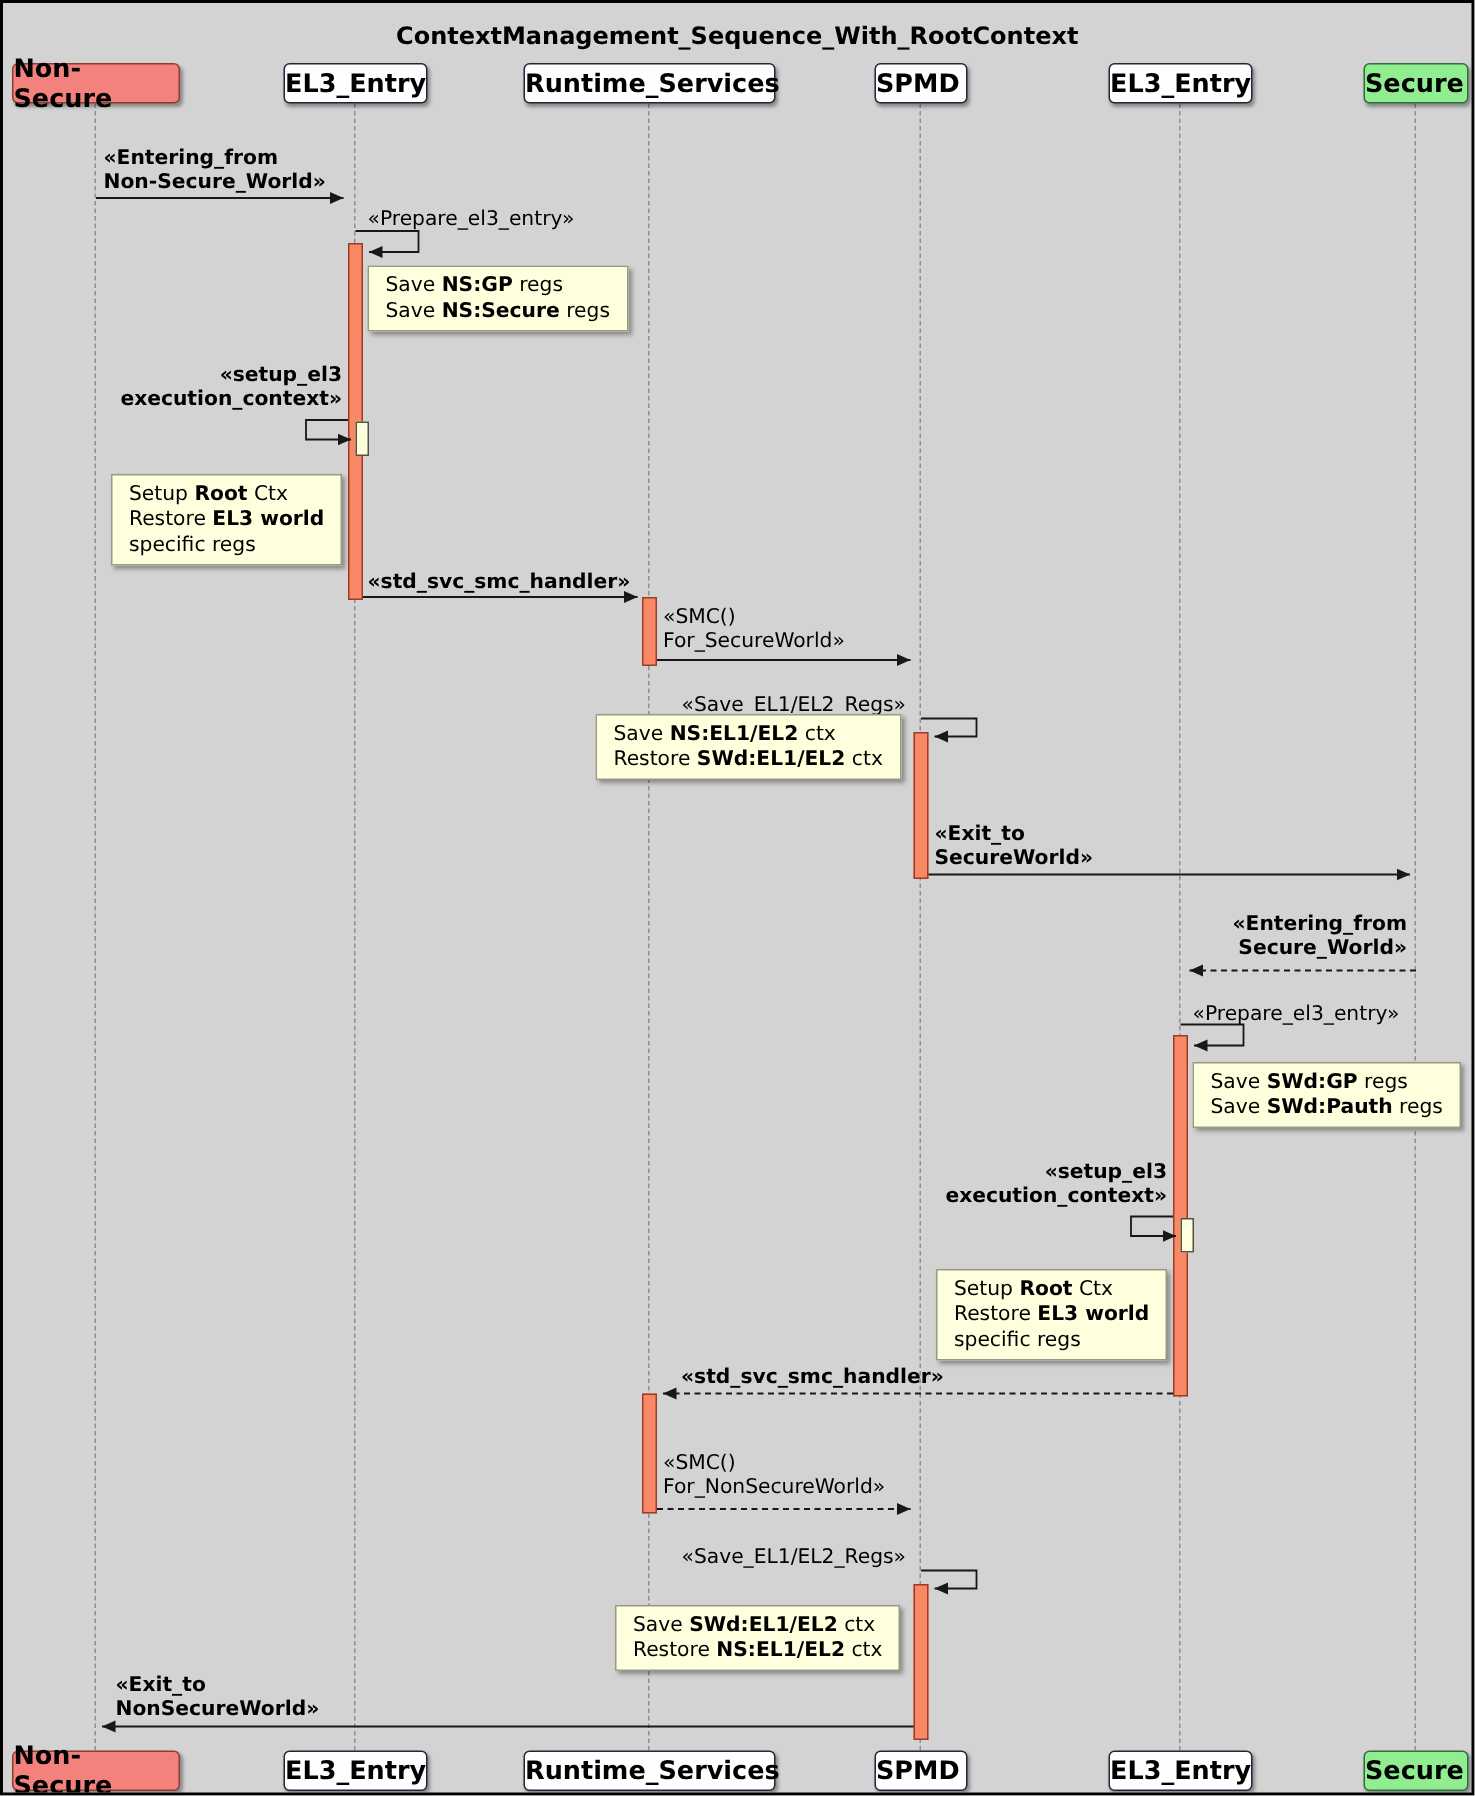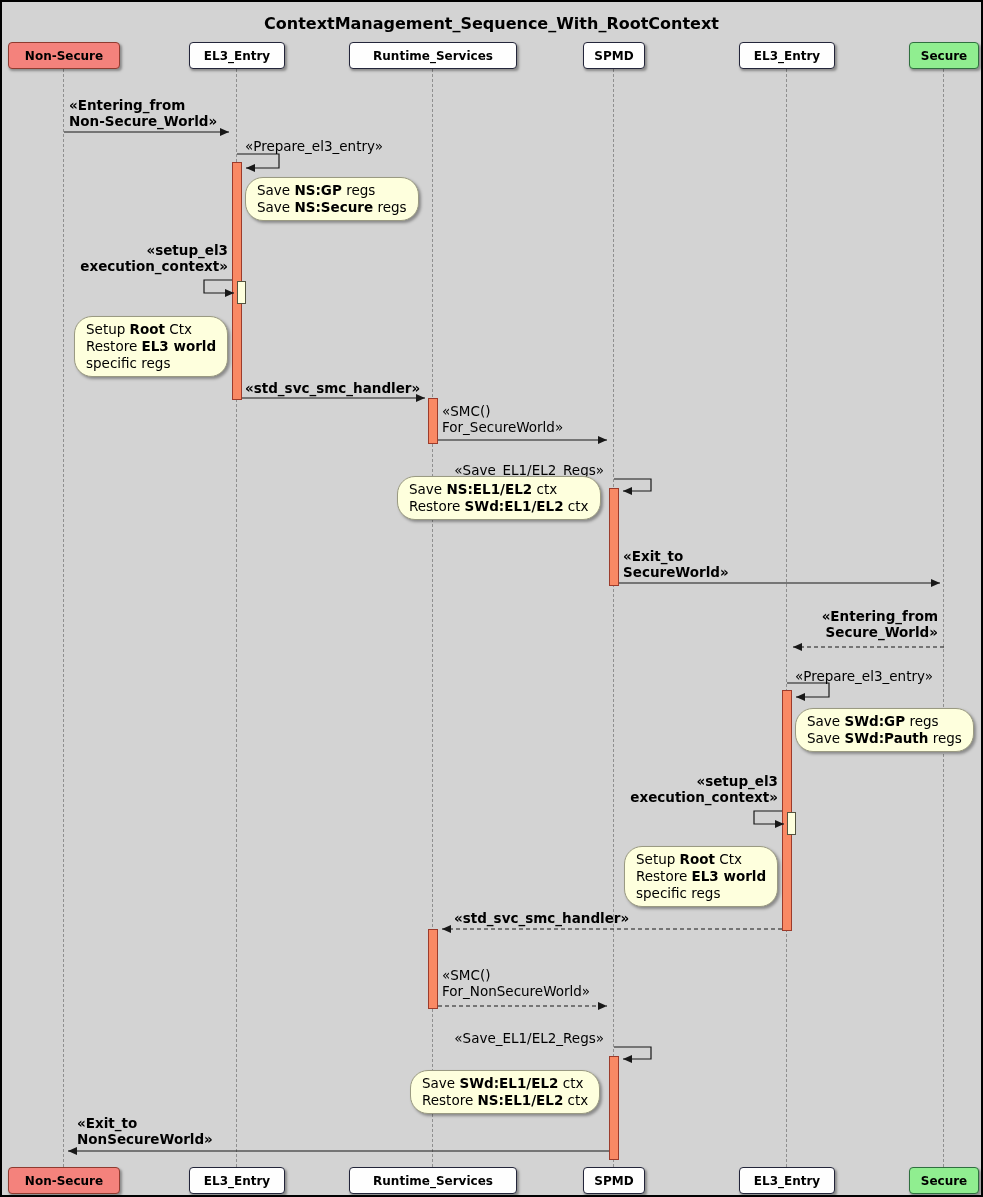--- a/index.html
+++ b/index.html
@@ -9,37 +9,37 @@
     background:var(--background,#d3d3d3);
     border:2px solid #000; overflow:hidden;
     font-family:"DejaVu Sans", sans-serif; color:#000;
   }
   .title {
     position:absolute; top:12px; left:0; width:100%;
     text-align:center; font-weight:bold; font-size:16px;
   }
   .participant {
     position:absolute; height:27px;
-    display:flex; align-items:center; justify-content:center;
+    display:flex; align-items:center; 
     background:#fefefe; border:1.5px solid #23253a; border-radius:4px;
-    font-weight:bold; font-size:12px;
+    font-weight:bold; font-size:17px;
     box-shadow:1.5px 2px 2.5px rgba(0,0,0,0.35);
   }
   .participant.ns { background:var(--non-secure-fill,#f4827c); border-color:#8f3b30; }
   .participant.sec { background:var(--secure-fill,#90ee90); border-color:#2f6f3f; }
   .lifeline { position:absolute; top:67px; height:1098px; width:0; border-left:1px dashed #8f8f8f; }
   .activation {
     position:absolute; width:10px;
     background:var(--activation-fill,#f98964);
     border:1px solid #9c3b2b;
   }
   .activation.nested { width:9px; background:var(--note-fill,#feffdd); border-color:#53533f; }
   .note {
     position:absolute; background:var(--note-fill,#feffdd);
-    border:1px solid #9a9a82; border-radius:18px;
+    border:1px solid #9a9a82; border-radius:0;
     padding:4px 11px; font-size:13.5px; line-height:17px;
     box-shadow:2px 2px 3px rgba(0,0,0,0.35);
     white-space:nowrap;
   }
   .mlabel {
     position:absolute; font-size:13.5px; line-height:15.5px;
     white-space:pre-line;
   }
   .mlabel.b { font-weight:bold; }
   .mlabel.r { text-align:right; }

